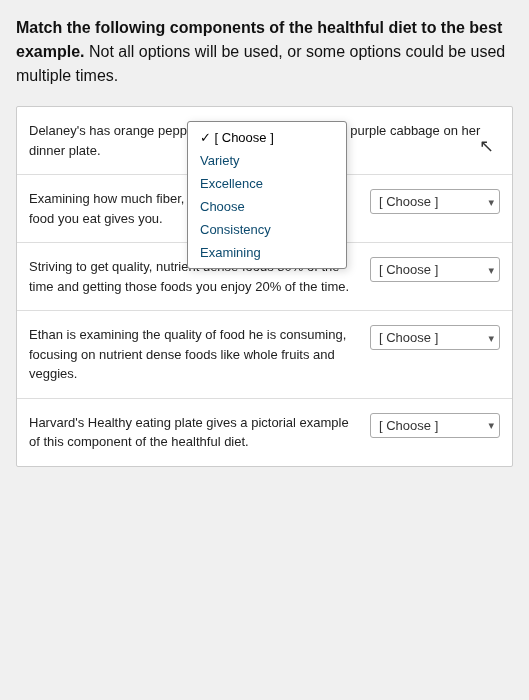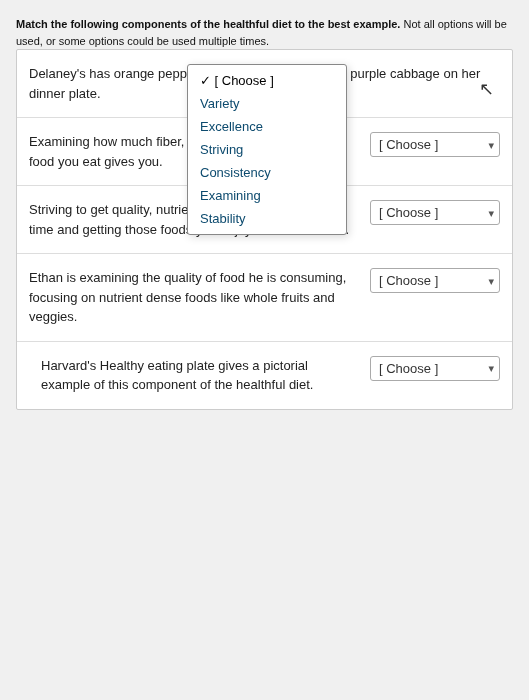--- a/index.html
+++ b/index.html
@@ -19,23 +19,24 @@
     }
 
     .page-container {
       width: 529px;
       min-height: 700px;
       background: #f0f0f0;
       padding: 16px;
     }
 
     .instructions {
-      font-size: 11px;
+      font-size: 16px;
       line-height: 1.5;
       color: #111;
+      margin-bottom: 18px;
     }
 
     .instructions strong {
       font-weight: bold;
     }
 
     .question-area {
       background: #fff;
       border: 1px solid #ccc;
       border-radius: 2px;
@@ -44,21 +45,20 @@
     .question-row {
       display: flex;
       align-items: flex-start;
       padding: 14px 12px;
       border-bottom: 1px solid #ddd;
       position: relative;
     }
 
     .question-row:last-child {
       border-bottom: none;
-      margin-left: 12px;
     }
 
     .question-text {
       font-size: 13px;
       color: #222;
       line-height: 1.5;
       flex: 1;
       padding-right: 10px;
     }
 
@@ -140,24 +140,23 @@
 
   <div class="question-area">
 
     <div class="question-row" style="position:relative;">
       <div class="question-text">Delaney's has orange peppers, spinach, tomatoes, and purple cabbage on her dinner plate.</div>
 
       <div class="open-dropdown-overlay">
         <div class="dd-item selected">[ Choose ]</div>
         <div class="dd-item">Variety</div>
         <div class="dd-item">Excellence</div>
-        <div class="dd-item">Striving</div>
+        <div class="dd-item">Choose</div>
         <div class="dd-item">Consistency</div>
         <div class="dd-item">Examining</div>
-        <div class="dd-item">Stability</div>
       </div>
 
       <div class="cursor-arrow">↖</div>
     </div>
 
     <div class="question-row">
       <div class="question-text">Examining how much fiber, nutrients, and energy the food you eat gives you.</div>
       <div class="dropdown-area">
         <select class="dropdown-select">
           <option>[ Choose ]</option>

